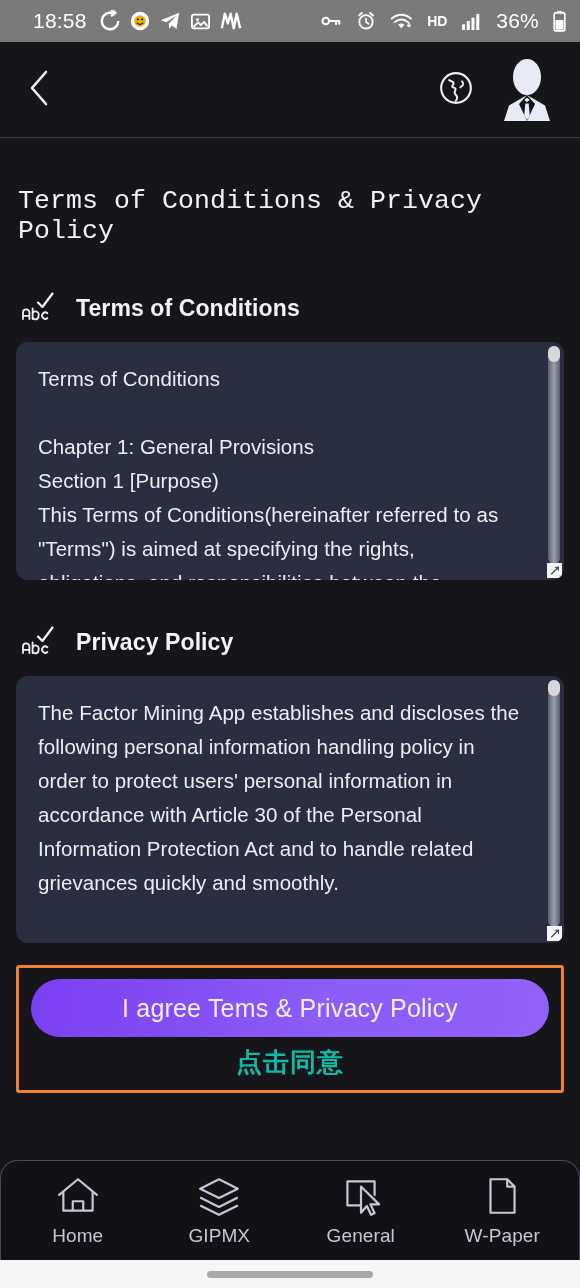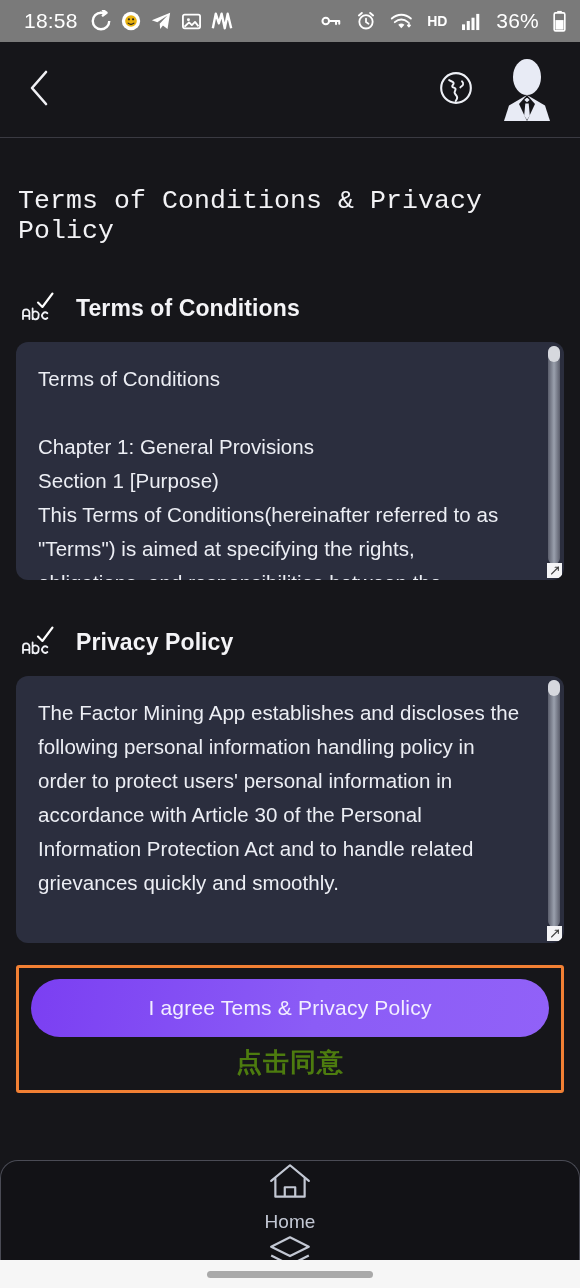--- a/index.html
+++ b/index.html
@@ -17,21 +17,21 @@
     flex-direction: column;
   }
 
   
   .statusbar {
     height: 42px;
     background: #7a7a7a;
     display: flex;
     align-items: center;
     justify-content: space-between;
-    padding: 0 14px 0 24px;
+    padding: 0 14px 0 33px;
     color: #ffffff;
     flex: 0 0 auto;
   }
   .sb-left, .sb-right { display: flex; align-items: center; gap: 9px; }
   .sb-time { font-size: 21px; letter-spacing: .2px; margin-right: 3px; }
   .sb-right { gap: 14px; }
   .sb-pct { font-size: 21px; letter-spacing: .2px; }
   .sb-ico { display: inline-flex; align-items: center; justify-content: center; }
 
   
@@ -120,48 +120,47 @@
     background: #16161a;
   }
   .agree-btn {
     width: 100%;
     height: 58px;
     border: none;
     border-radius: 29px;
     background: linear-gradient(100deg,#7b3ff2 0%, #8b5cf6 55%, #9161f8 100%);
     color: #f2eeff;
     font-family: "Liberation Sans", sans-serif;
-    font-size: 21px;
+    font-size: 25px;
     letter-spacing: .2px;
     cursor: pointer;
   }
   .agree-note {
     text-align: center;
-    color: #4d7c0f;
+    color: #14b8a6;
     font-size: 26px;
     font-weight: 700;
     margin-top: 8px;
     letter-spacing: 1px;
   }
 
   
   .bottomnav {
     position: absolute;
     left: 0; right: 0; bottom: 28px;
     height: 100px;
     background: #121216;
     border-top: 1px solid #4a4b55;
     border-left: 1px solid #4a4b55;
     border-right: 1px solid #4a4b55;
     border-radius: 18px 18px 0 0;
     display: flex;
     align-items: center;
     justify-content: space-around;
     padding: 0 6px;
-    flex-direction: column;
   }
   .navitem {
     display: flex;
     flex-direction: column;
     align-items: center;
     gap: 4px;
     width: 110px;
     cursor: pointer;
   }
   .navlabel {

